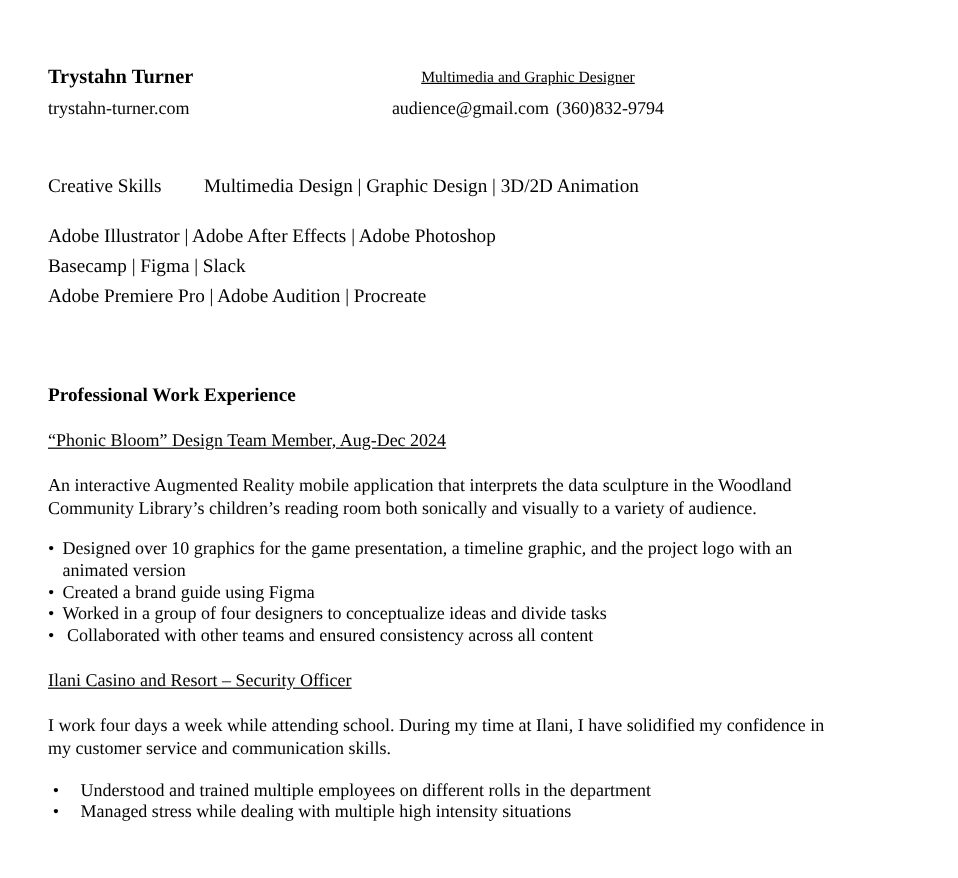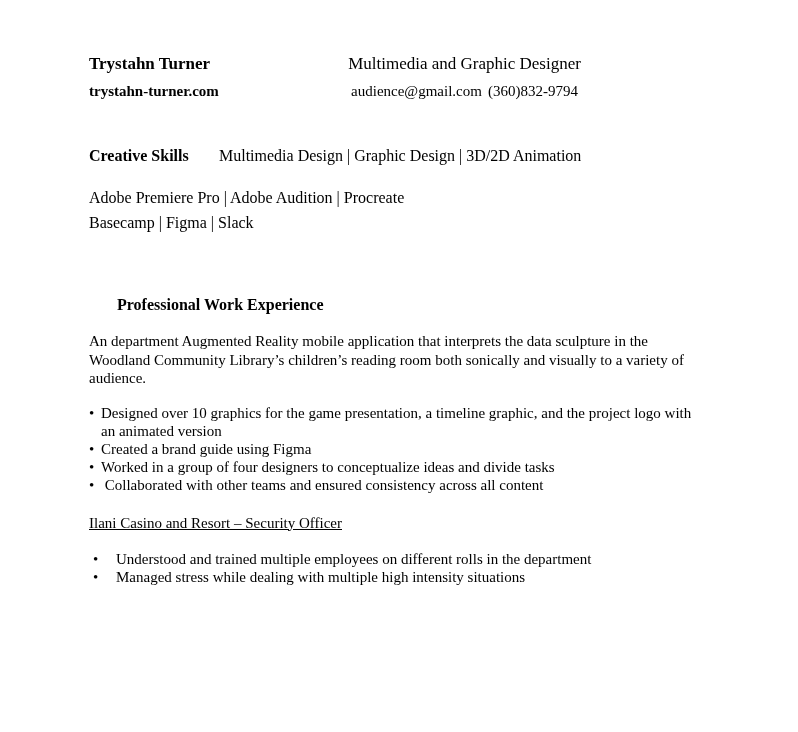--- a/index.html
+++ b/index.html
@@ -8,42 +8,42 @@
     height: 732px;
     background: #ffffff;
     color: #000000;
     overflow: hidden;
     font-family: "Liberation Serif", "DejaVu Serif", serif;
   }
   .page {
     box-sizing: border-box;
     width: 798px;
     height: 732px;
-    padding: 50px 99px 0 89px;
+    padding: 50px 99px 0 40px;
   }
 
   
   .hdr-row { display: flex; }
   .hdr-left { width: 141px; white-space: nowrap; }
   .hdr-right { flex: 1; text-align: center; white-space: nowrap; }
   .name  { font-size: 17px; font-weight: bold; line-height: 28px; }
-  .title { font-size: 17px; line-height: 28px; }
-  .website { font-size: 15px; line-height: 27px; font-weight: bold; }
+  .title { font-size: 13px; line-height: 28px; text-decoration: underline; }
+  .website { font-size: 15px; line-height: 27px; }
   .contact { font-size: 15px; line-height: 27px; }
   .contact .phone { margin-left: 6px; }
 
   
   .skill-row { display: flex; font-size: 16px; line-height: 25px; }
   .skill-row.creative { margin-top: 38px; }
   .skill-row.software { margin-top: 17px; }
-  .skill-label { width: 130px; font-weight: bold; }
+  .skill-label { width: 130px; font-weight: normal; }
   .skill-lines { flex: 1; text-align: left; }
 
   
-  .section-heading { margin-top: 60px; font-size: 16px; font-weight: bold; line-height: 19px; margin-left: 28px; }
+  .section-heading { margin-top: 60px; font-size: 16px; font-weight: bold; line-height: 19px; }
   .job-title { margin-top: 20px; font-size: 15px; line-height: 19px; text-decoration: underline; }
   .job-desc  { margin-top: 18px; font-size: 15px; line-height: 18.5px; }
   .bullets   { margin-top: 16px; }
   .bullets.second { margin-top: 17px; }
   .bullet-row { display: flex; font-size: 15px; line-height: 18px; }
   .bullet-glyph { width: 12px; flex: none; }
   .bullets.second .bullet-glyph { width: 23px; margin-left: 4px; }
   .bullet-text { flex: 1; white-space: pre-wrap; }
 </style>
 </head>
@@ -64,48 +64,51 @@
 
   <div class="skill-row creative">
     <div class="skill-label">Creative Skills</div>
     <div class="skill-lines">
       <div>Multimedia Design | Graphic Design | 3D/2D Animation</div>
     </div>
   </div>
 
   <div class="skill-row software">
     <div class="skill-lines">
+      <div>Adobe Illustrator | Adobe After Effects | Adobe Photoshop</div>
+      <div>Basecamp | Figma | Slack</div>
       <div>Adobe Premiere Pro | Adobe Audition | Procreate</div>
-      <div>Basecamp | Figma | Slack</div>
     </div>
   </div>
 
   <div class="section-heading">Professional Work Experience</div>
 
-  <div class="job-desc">An department Augmented Reality mobile application that interprets the data sculpture in the Woodland Community Library’s children’s reading room both sonically and visually to a variety of audience.</div>
+  <div class="job-title">“Phonic Bloom” Design Team Member, Aug-Dec 2024</div>
+  <div class="job-desc">An interactive Augmented Reality mobile application that interprets the data sculpture in the Woodland Community Library’s children’s reading room both sonically and visually to a variety of audience.</div>
   <div class="bullets first">
     <div class="bullet-row">
       <span class="bullet-glyph">•</span>
       <span class="bullet-text">Designed over 10 graphics for the game presentation, a timeline graphic, and the project logo with an animated version</span>
     </div>
     <div class="bullet-row">
       <span class="bullet-glyph">•</span>
       <span class="bullet-text">Created a brand guide using Figma</span>
     </div>
     <div class="bullet-row">
       <span class="bullet-glyph">•</span>
       <span class="bullet-text">Worked in a group of four designers to conceptualize ideas and divide tasks</span>
     </div>
     <div class="bullet-row">
       <span class="bullet-glyph">•</span>
       <span class="bullet-text"> Collaborated with other teams and ensured consistency across all content</span>
     </div>
   </div>
 
   <div class="job-title">Ilani Casino and Resort – Security Officer</div>
+  <div class="job-desc">I work four days a week while attending school. During my time at Ilani, I have solidified my confidence in my customer service and communication skills.</div>
   <div class="bullets second">
     <div class="bullet-row">
       <span class="bullet-glyph">•</span>
       <span class="bullet-text">Understood and trained multiple employees on different rolls in the department</span>
     </div>
     <div class="bullet-row">
       <span class="bullet-glyph">•</span>
       <span class="bullet-text">Managed stress while dealing with multiple high intensity situations</span>
     </div>
   </div>

